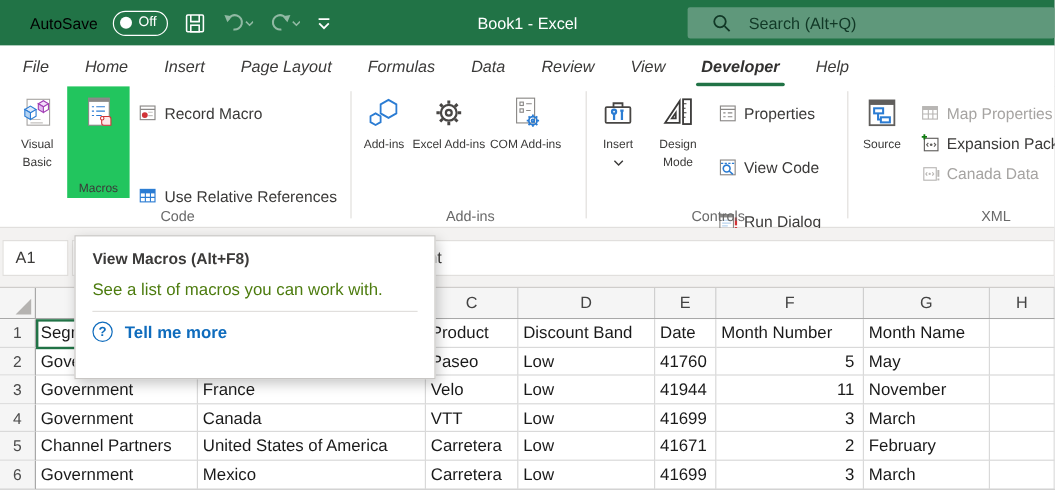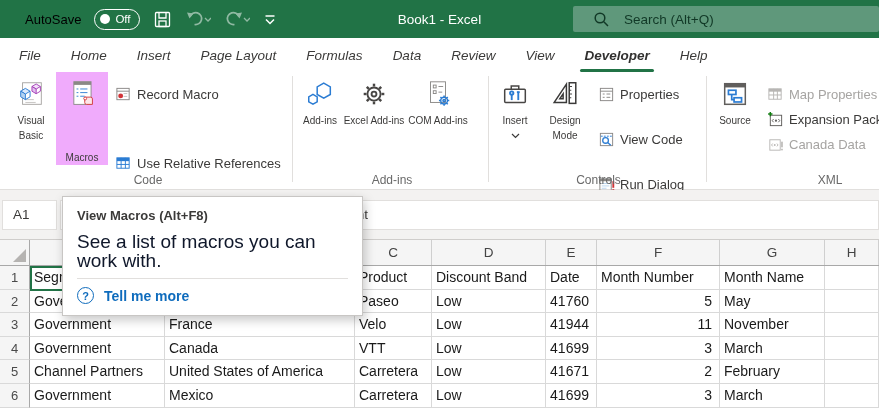--- a/index.html
+++ b/index.html
@@ -27,21 +27,21 @@
   .tab.active::after { content:""; position:absolute; left:11px; right:11px; bottom:0; height:3px; background:#217346; border-radius:2px; }
 
   
   .ribbon { position:absolute; top:72px; left:0; width:100%; height:118px; background:#fff; border-bottom:1px solid #e1dfdd; }
   .grp { position:absolute; top:0; height:117px; }
   .grp-label { position:absolute; bottom:2px; left:0; width:100%; text-align:center; font-size:12px; color:#696969; white-space:nowrap; }
   .grp-sep { position:absolute; top:4px; width:1px; height:106px; background:#e1dfdd; }
   .grp-body { display:flex; align-items:flex-start; }
   .lg { display:flex; flex-direction:column; align-items:center; padding-top:7px; height:93px; cursor:pointer; }
   .lg .lbl { margin-top:4px; font-size:10px; line-height:15px; color:#3b3a39; text-align:center; }
-  .lg.hover { background:#f0abfc;gap:38px; }
+  .lg.hover { background:#22c55e;gap:38px; }
   .sm-col { display:flex; flex-direction:column; margin-top:10px; }
   .sm { display:flex; align-items:center; gap:5px; height:25px; padding:0 4px; font-size:13px; color:#3b3a39; white-space:nowrap; cursor:pointer; }
   .sm.disabled { color:#a6a4a2; cursor:default; }
   .chev-dn { margin-top:5px; display:flex; }
 
   
   .formula-band { position:absolute; top:190px; left:0; width:100%; height:50px; background:#f3f2f1; border-bottom:1px solid #cfcdcb; }
   .name-box { position:absolute; left:2px; top:10px; width:55px; height:30px; background:#fff; border:1px solid #e1dfdd; font-size:13.5px; color:#3b3a39; line-height:28px; padding-left:10px; cursor:text; }
   .fx-bar { position:absolute; left:60px; top:10px; right:0; height:30px; background:#fff; border:1px solid #e1dfdd; cursor:text; }
   .fx-bar .val { position:absolute; left:253px; top:0; line-height:28px; font-size:13.5px; color:#3b3a39; }
@@ -57,21 +57,21 @@
   .cell { border-right:1px solid #d9d9d9; border-bottom:1px solid #d9d9d9; font-size:14px; color:#1a1a1a; line-height:23px; padding:0 4px; white-space:nowrap; overflow:hidden; cursor:cell; }
   .cell.num { text-align:right; padding-right:7px; }
   .c0{width:30px;flex:none}.c1{width:135px;flex:none}.c2{width:190px;flex:none}.c3{width:77px;flex:none}
   .c4{width:114px;flex:none}.c5{width:51px;flex:none}.c6{width:123px;flex:none}.c7{width:105px;flex:none}.c8{flex:1}
 
   .sel-border { position:absolute; left:30px; top:266px; width:136px; height:25px; border:2px solid #217346; z-index:6; pointer-events:none; }
 
   
   .tooltip { position:absolute; left:62px; top:196px; width:301px; height:120px; background:#fff; border:1px solid #c8c6c4; box-shadow:2px 4px 10px rgba(0,0,0,.22); z-index:40; padding:11px 14px 8px; }
   .tt-title { font-size:13px; font-weight:bold; color:#3b3a39; }
-  .tt-body { margin-top:9px; font-size:19px; color:#0f172a; line-height:19px; }
+  .tt-body { margin-top:9px; font-size:14px; color:#4d7c0f; line-height:19px; }
   .tt-div { margin-top:8px; border-top:1px solid #e1dfdd; }
   .tt-link { margin-top:8px; display:flex; align-items:center; gap:10px; cursor:pointer; }
   .tt-qicon { width:17px; height:17px; border:1.6px solid #0f6cbd; border-radius:50%; color:#0f6cbd; font-size:11px; font-weight:bold; display:flex; align-items:center; justify-content:center; }
   .tt-link .txt { font-size:14px; font-weight:bold; color:#0f6cbd; }
 </style>
 </head>
 <body>
 
 <div class="screen">
 

